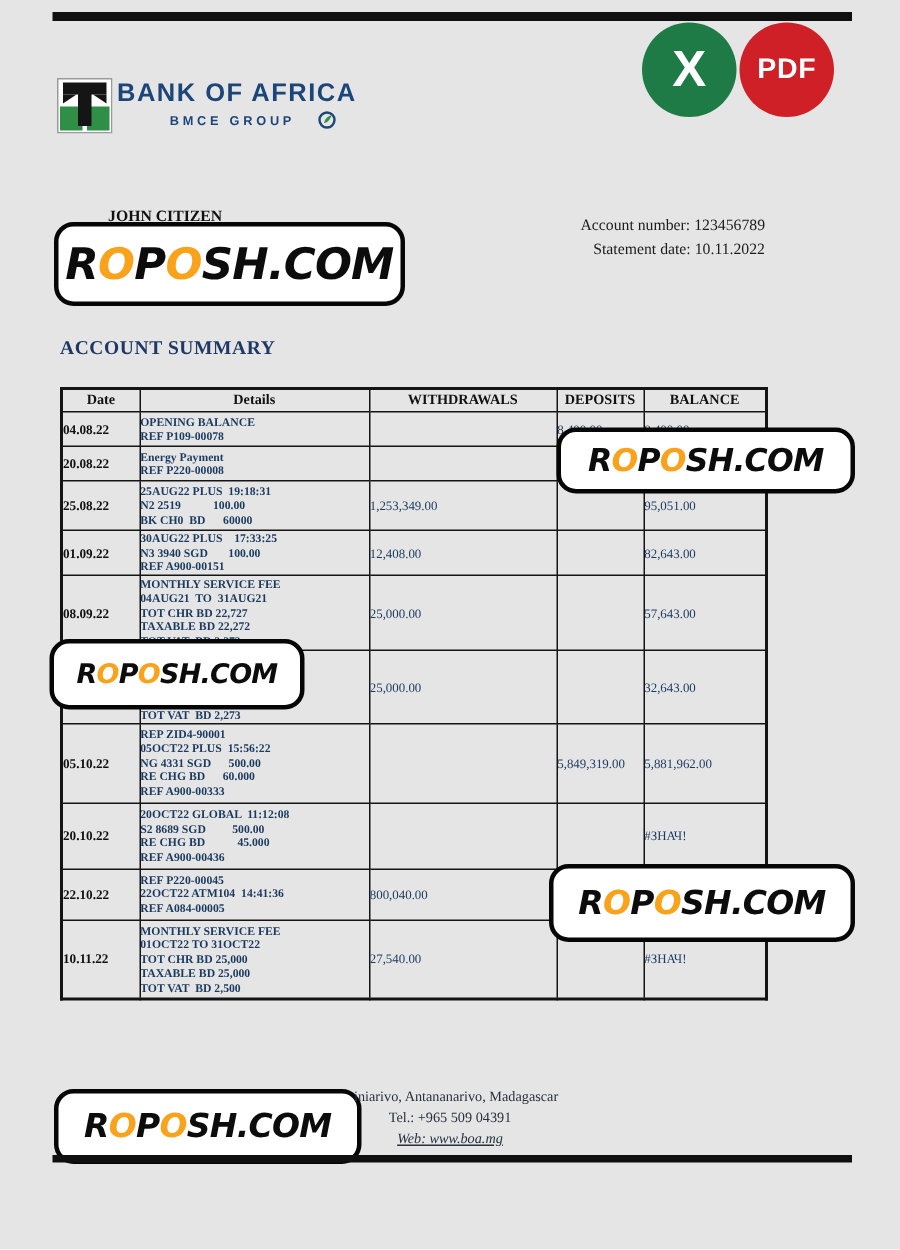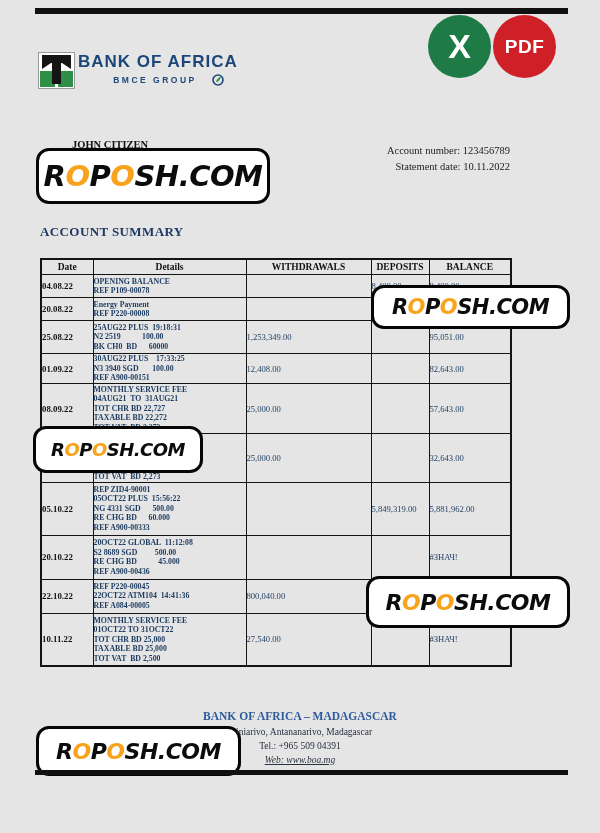--- a/index.html
+++ b/index.html
@@ -277,20 +277,19 @@
       <span>SH.COM</span>
     </div>
   <div class="wm wm5">
       <span>R</span>
       <span class="o">O</span>
       <span>P</span>
       <span class="o">O</span>
       <span>SH.COM</span>
     </div>
 
-  <div class="f-title">BANK OF AFRICA – MADAGASCAR</div>
   <div class="f-address">iniarivo, Antananarivo, Madagascar</div>
   <div class="f-tel">Tel.: +965 509 04391</div>
   <div class="f-web">Web: www.boa.mg</div>
 
   <div class="rule bottom-rule"></div>
 
 </div>
 
 </body></html>

